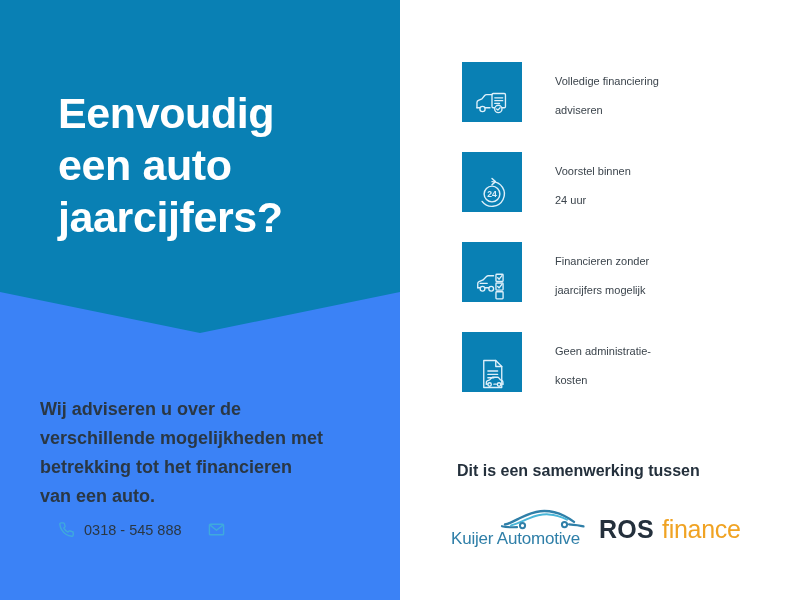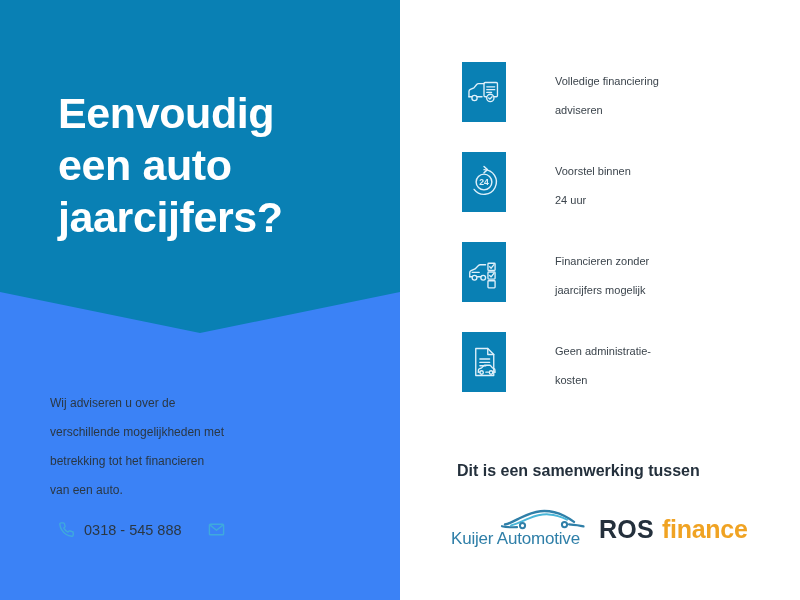--- a/index.html
+++ b/index.html
@@ -19,37 +19,37 @@
     clip-path:polygon(0 0,400px 0,400px 292px,200px 333px,0 292px);
   }
   #headline{
     position:absolute;left:58px;top:58px;width:330px;
     color:#ffffff;font-weight:bold;font-size:43px;line-height:52px;
     letter-spacing:-0.4px;
   }
   #headline .hl-line{display:block;white-space:nowrap;}
 
   #intro-paragraph{
-    position:absolute;left:50px;top:377px;width:320px;
-    color:#2a3744;font-weight:normal;font-size:12px;line-height:29px;
+    position:absolute;left:40px;top:377px;width:320px;
+    color:#2a3744;font-weight:bold;font-size:18px;line-height:29px;
   }
   #intro-paragraph .p-line{display:block;white-space:nowrap;}
 
   #contact-row{position:absolute;left:58px;top:521px;display:flex;align-items:flex-start;}
   .contact-item{display:flex;align-items:center;}
   .contact-item + .contact-item{margin-left:26px;}
   .contact-icon{display:block;width:17px;height:17px;margin-right:9px;flex:0 0 auto;}
   .contact-text{color:#2a3744;font-size:14.5px;font-weight:normal;white-space:nowrap;}
 
   
   #features{position:absolute;left:462px;top:62px;}
   .feature-row{position:relative;height:90px;}
   .feature-tile{
-    position:absolute;left:0;top:0;width:44px;height:60px;background:#0980b4;
-    display:flex;align-items:center;justify-content:center;
+    position:absolute;left:0;top:0;width:60px;height:60px;background:#0980b4;
+    display:flex;align-items:flex-end;justify-content:center;
   }
   .feature-tile svg{display:block;}
   .feature-text{
     position:absolute;left:93px;top:5px;width:240px;
     color:#3b444c;font-size:11px;line-height:29px;
   }
   .feature-text .f-line{display:block;white-space:nowrap;}
 
   #partners-heading{
     position:absolute;left:457px;top:462px;
@@ -57,21 +57,21 @@
   }
   #partner-logos{position:absolute;left:451px;top:505px;display:flex;align-items:center;}
   #logo-kuijer{position:relative;width:140px;height:48px;}
   #logo-kuijer .kuijer-mark{position:absolute;left:48px;top:0;}
   #logo-kuijer .kuijer-word{
     position:absolute;left:0;top:24px;width:140px;text-align:left;
     color:#2f7fa8;font-size:17px;letter-spacing:-0.2px;white-space:nowrap;
   }
   #logo-ros{margin-left:8px;display:flex;align-items:baseline;white-space:nowrap;}
   #logo-ros .ros-mark{color:#24303c;font-weight:bold;font-size:25px;letter-spacing:0.3px;}
-  #logo-ros .ros-word{color:#f0a323;font-weight:bold;font-size:25px;letter-spacing:-0.3px;margin-left:8px;}
+  #logo-ros .ros-word{color:#f0a323;font-weight:normal;font-size:25px;letter-spacing:-0.3px;margin-left:8px;}
 </style>
 </head>
 <body>
 
 <div id="banner">
 
   <div id="left-column">
 
     <div id="hero-panel"></div>
 

